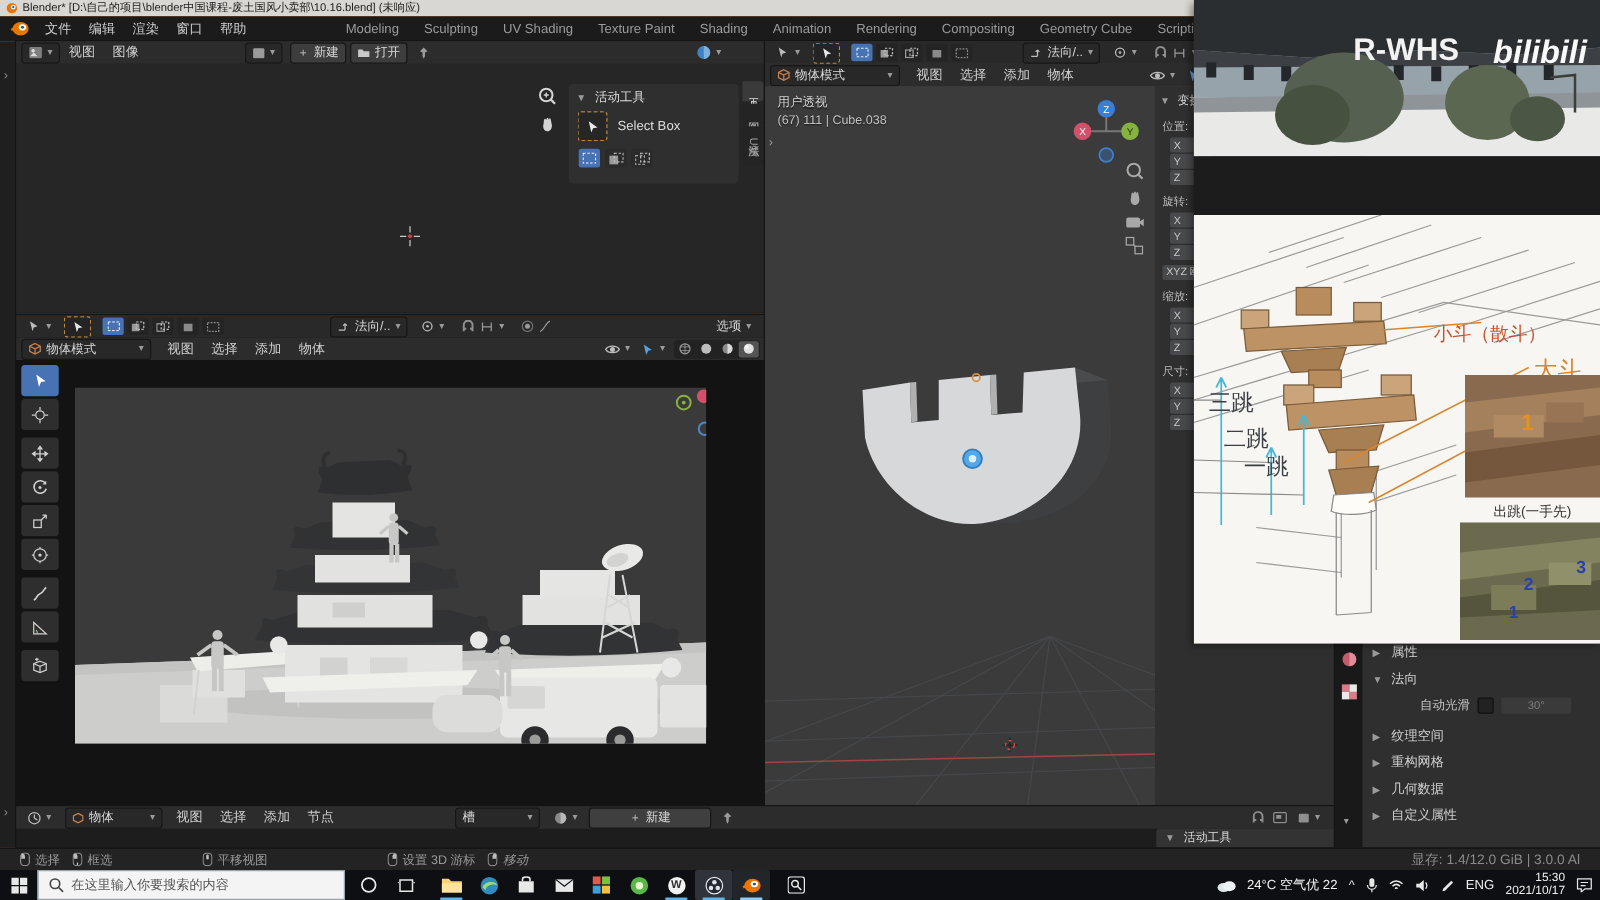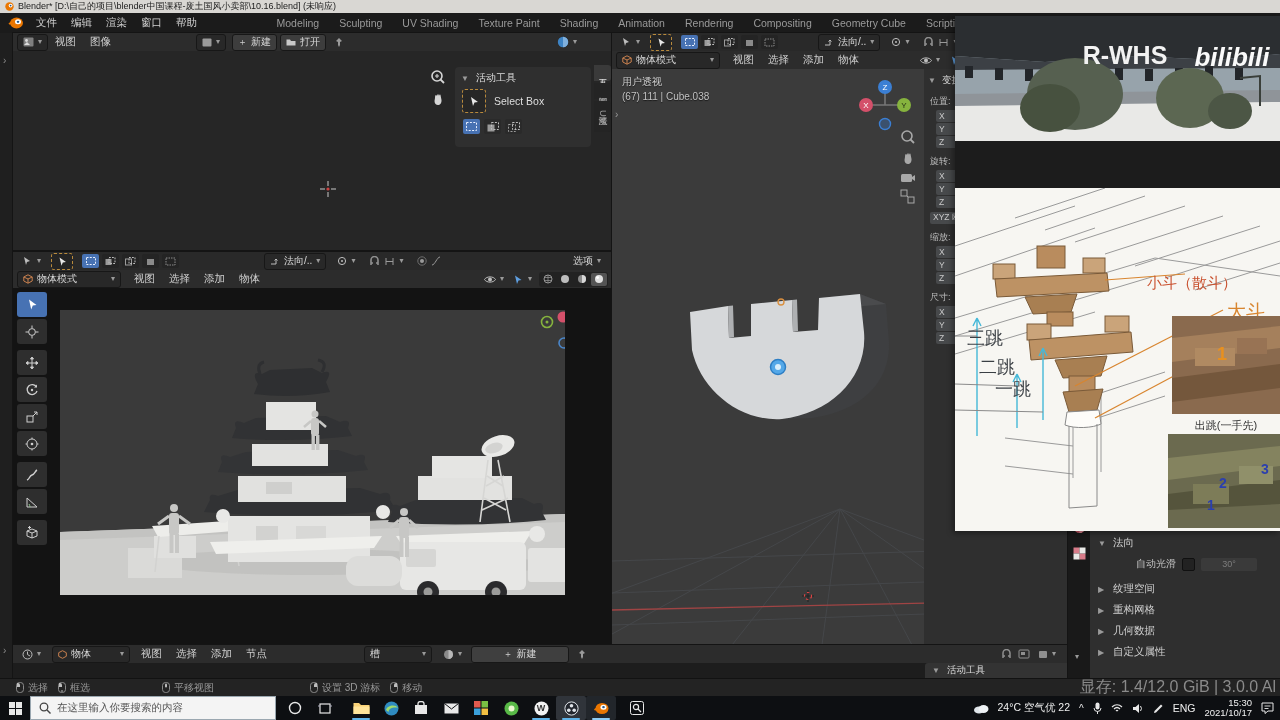--- a/index.html
+++ b/index.html
@@ -796,31 +796,31 @@
         </svg>
       <span>平移视图</span>
     </span>
     <span class="hint" style="margin-left:96px;">
       <svg width="8" height="11">
           <rect x="0.5" y="0.5" width="7" height="10" rx="3" fill="none" stroke="#8a8a8a"></rect>
           <path d="M7,1 Q4,0.5 4,3 L4,5 L7,5 Z" fill="#bdbdbd"></path>
         </svg>
       <span>设置 3D 游标</span>
     </span>
-    <span class="hint" style="margin-left:10px;">
+    <span class="hint" style="margin-left:10px;font-style:italic;">
       <svg width="8" height="11">
           <rect x="0.5" y="0.5" width="7" height="10" rx="3" fill="none" stroke="#8a8a8a"></rect>
           <path d="M7,1 Q4,0.5 4,3 L4,5 L7,5 Z" fill="#bdbdbd"></path>
         </svg>
       <span>移动</span>
     </span>
-    <span style="margin-left:auto;margin-right:4px;color:#8a8a8a;font-size:16px;white-space:nowrap;">显存: 1.4/12.0 GiB | 3.0.0 Al</span>
+    <span style="margin-left:auto;margin-right:16px;color:#8a8a8a;font-size:11px;white-space:nowrap;">显存: 1.4/12.0 GiB | 3.0.0 Al</span>
   </div>
 
-  <div class="abs" style="left:955px;top:16px;width:325px;height:515px;z-index:40;box-shadow:-2px 2px 6px rgba(0,0,0,.4);">
+  <div class="abs" style="left:955px;top:0;width:325px;height:515px;z-index:40;box-shadow:-2px 2px 6px rgba(0,0,0,.4);">
 
     <svg width="325" height="125" viewBox="0 0 325 125">
       <rect width="325" height="125" fill="#97a3ab"></rect>
       <rect y="78" width="325" height="47" fill="#e9e9e7"></rect>
       <path d="M0,78 L325,74 L325,86 L0,90 Z" fill="#8f9499"></path>
       <path d="M0,0 H325 V38 L260,44 L180,40 L90,46 L0,40 Z" fill="#2b2e31"></path>
       <path d="M0,40 L90,46 L180,40 L260,44 L325,38 L325,52 L0,54 Z" fill="#3c4045"></path>
       <g fill="#23262a">
           <rect x="10" y="50" width="8" height="12"></rect>
           <rect x="40" y="52" width="8" height="12"></rect>

